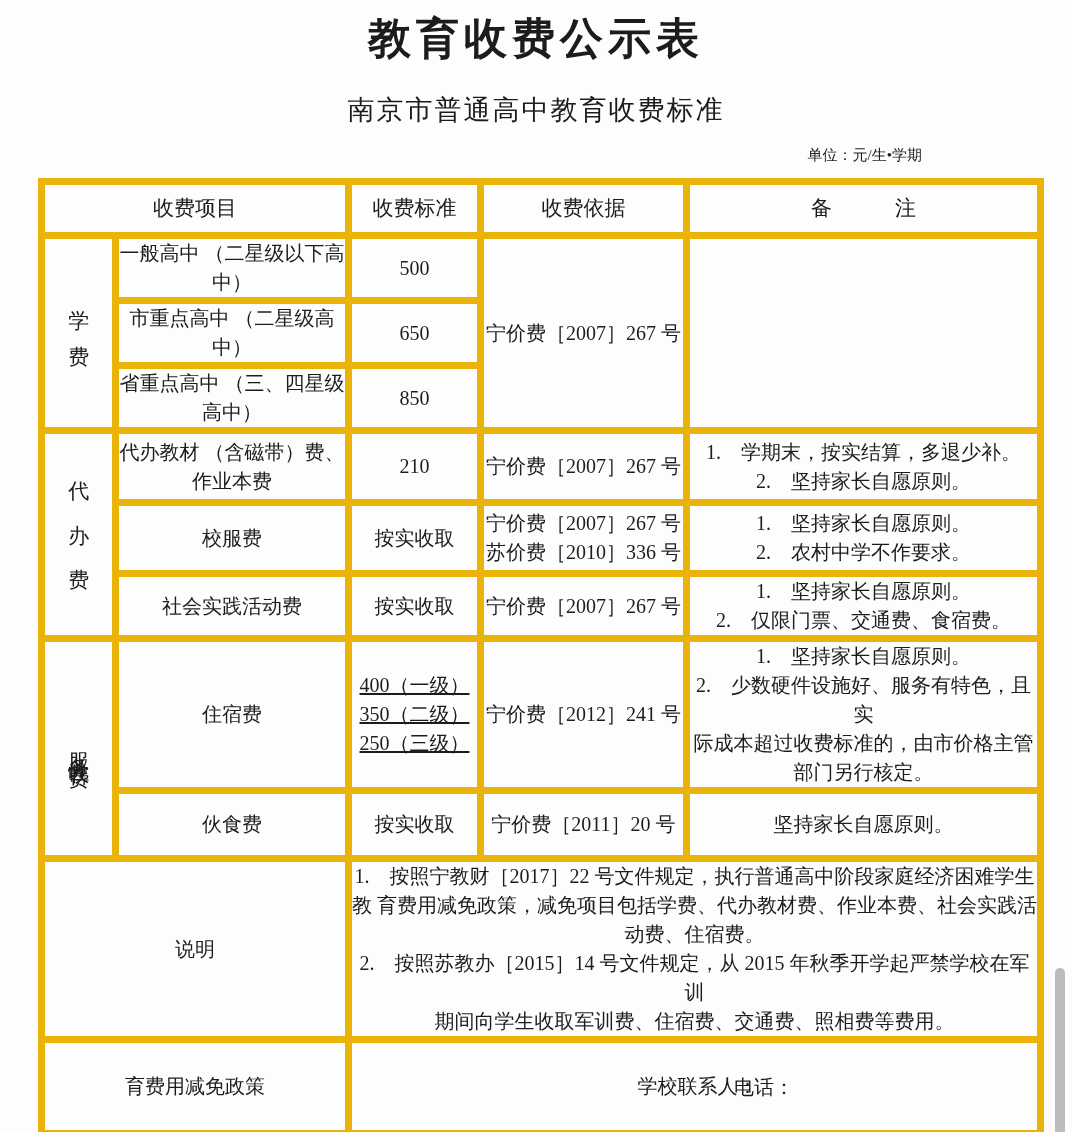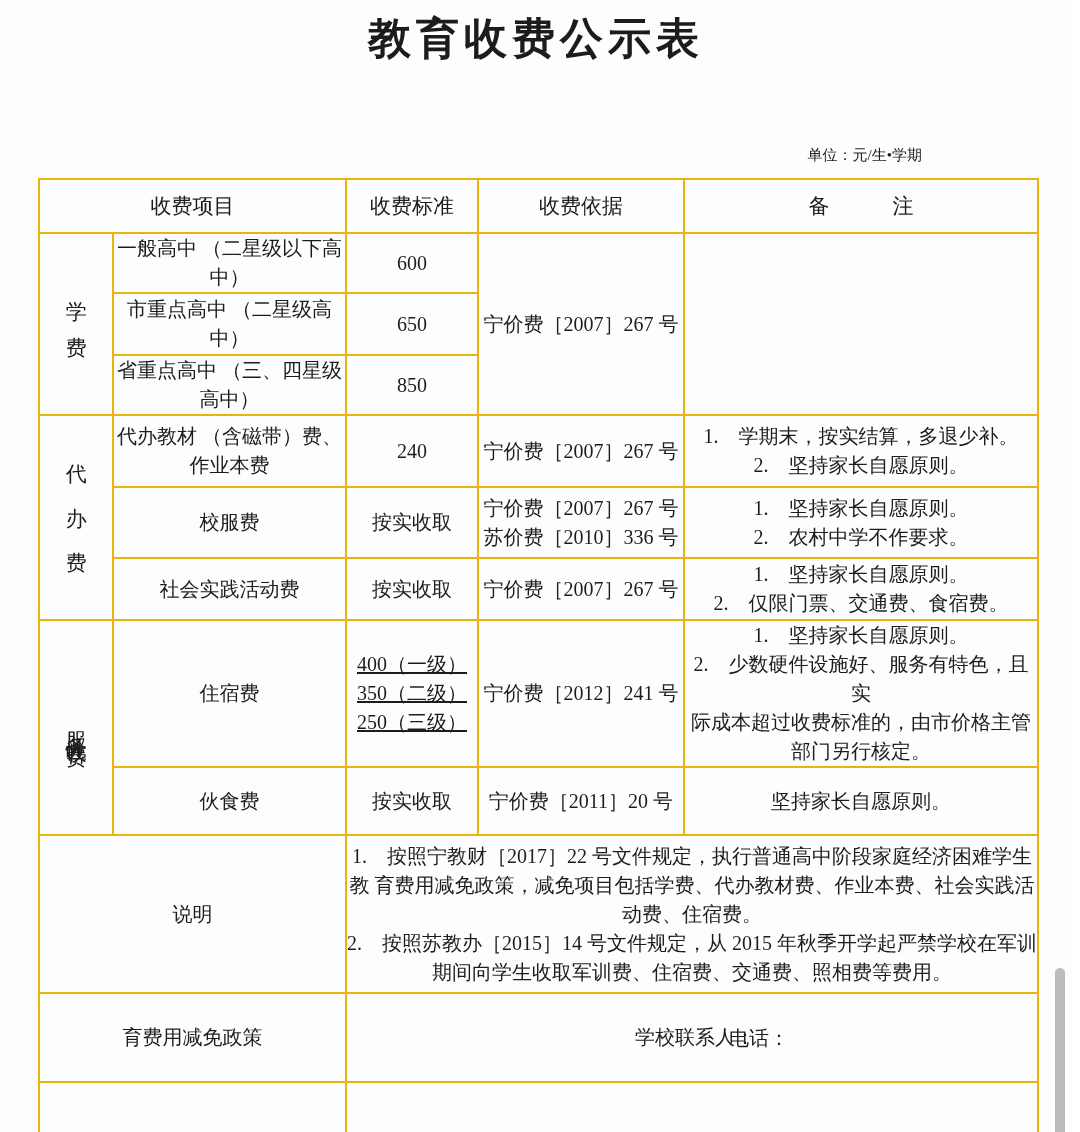--- a/index.html
+++ b/index.html
@@ -28,21 +28,21 @@
     position:absolute; top:146px; right:150px;
     font-size:15px;
   }
 
   table.fee {
     position:absolute; left:38px; top:178px;
     width:999px;
     border-collapse:collapse; table-layout:fixed;
   }
   .fee th, .fee td {
-    border:2px solid #eab308;
+    border:7px solid #eab308;
     text-align:center; vertical-align:middle;
     font-weight:400;
     padding:0;
     font-size:20px;
     white-space:pre-line;
     line-height:1.45;
     overflow:hidden;
   }
   .fee th { font-size:21px; }
 
@@ -86,20 +86,21 @@
     background:#bcbcbc;
     border-radius:6px;
   }
 </style>
 </head>
 <body>
 
 <div class="page">
 
   <h1 class="title">教育收费公示表</h1>
+  <h2 class="subtitle">南京市普通高中教育收费标准</h2>
   <div class="unit-note">单位：元/生•学期</div>
 
   <table class="fee">
     <colgroup>
       <col style="width:74px">
       <col style="width:233px">
       <col style="width:132px">
       <col style="width:206px">
       <col style="width:354px">
     </colgroup>
@@ -108,38 +109,38 @@
         <tr style="height:54px">
       <th colspan="2">收费项目</th>
       <th>收费标准</th>
       <th>收费依据</th>
       <th>备　　　注</th>
     </tr>
 
     <tr style="height:60px">
       <td rowspan="3"><span class="vlabel v2">学费</span></td>
       <td class="c-item">一般高中 （二星级以下高中）</td>
-      <td class="c-std">600</td>
+      <td class="c-std">500</td>
       <td rowspan="3" class="c-basis">宁价费［2007］267 号</td>
       <td rowspan="3"></td>
     </tr>
     <tr style="height:62px">
       <td class="c-item">市重点高中 （二星级高中）</td>
       <td class="c-std">650</td>
     </tr>
     <tr style="height:51px">
       <td class="c-item">省重点高中 （三、四星级高中）</td>
       <td class="c-std">850</td>
     </tr>
 
     <tr style="height:72px">
       <td rowspan="3"><span class="vlabel v3">代办费</span></td>
       <td class="c-item">代办教材 （含磁带）费、
 作业本费</td>
-      <td class="c-std">240</td>
+      <td class="c-std">210</td>
       <td class="c-basis">宁价费［2007］267 号</td>
       <td class="c-remark">1.　学期末，按实结算，多退少补。
 2.　坚持家长自愿原则。</td>
     </tr>
     <tr style="height:71px">
       <td class="c-item">校服费</td>
       <td class="c-std">按实收取</td>
       <td class="c-basis">宁价费［2007］267 号
 苏价费［2010］336 号</td>
       <td class="c-remark">1.　坚持家长自愿原则。

